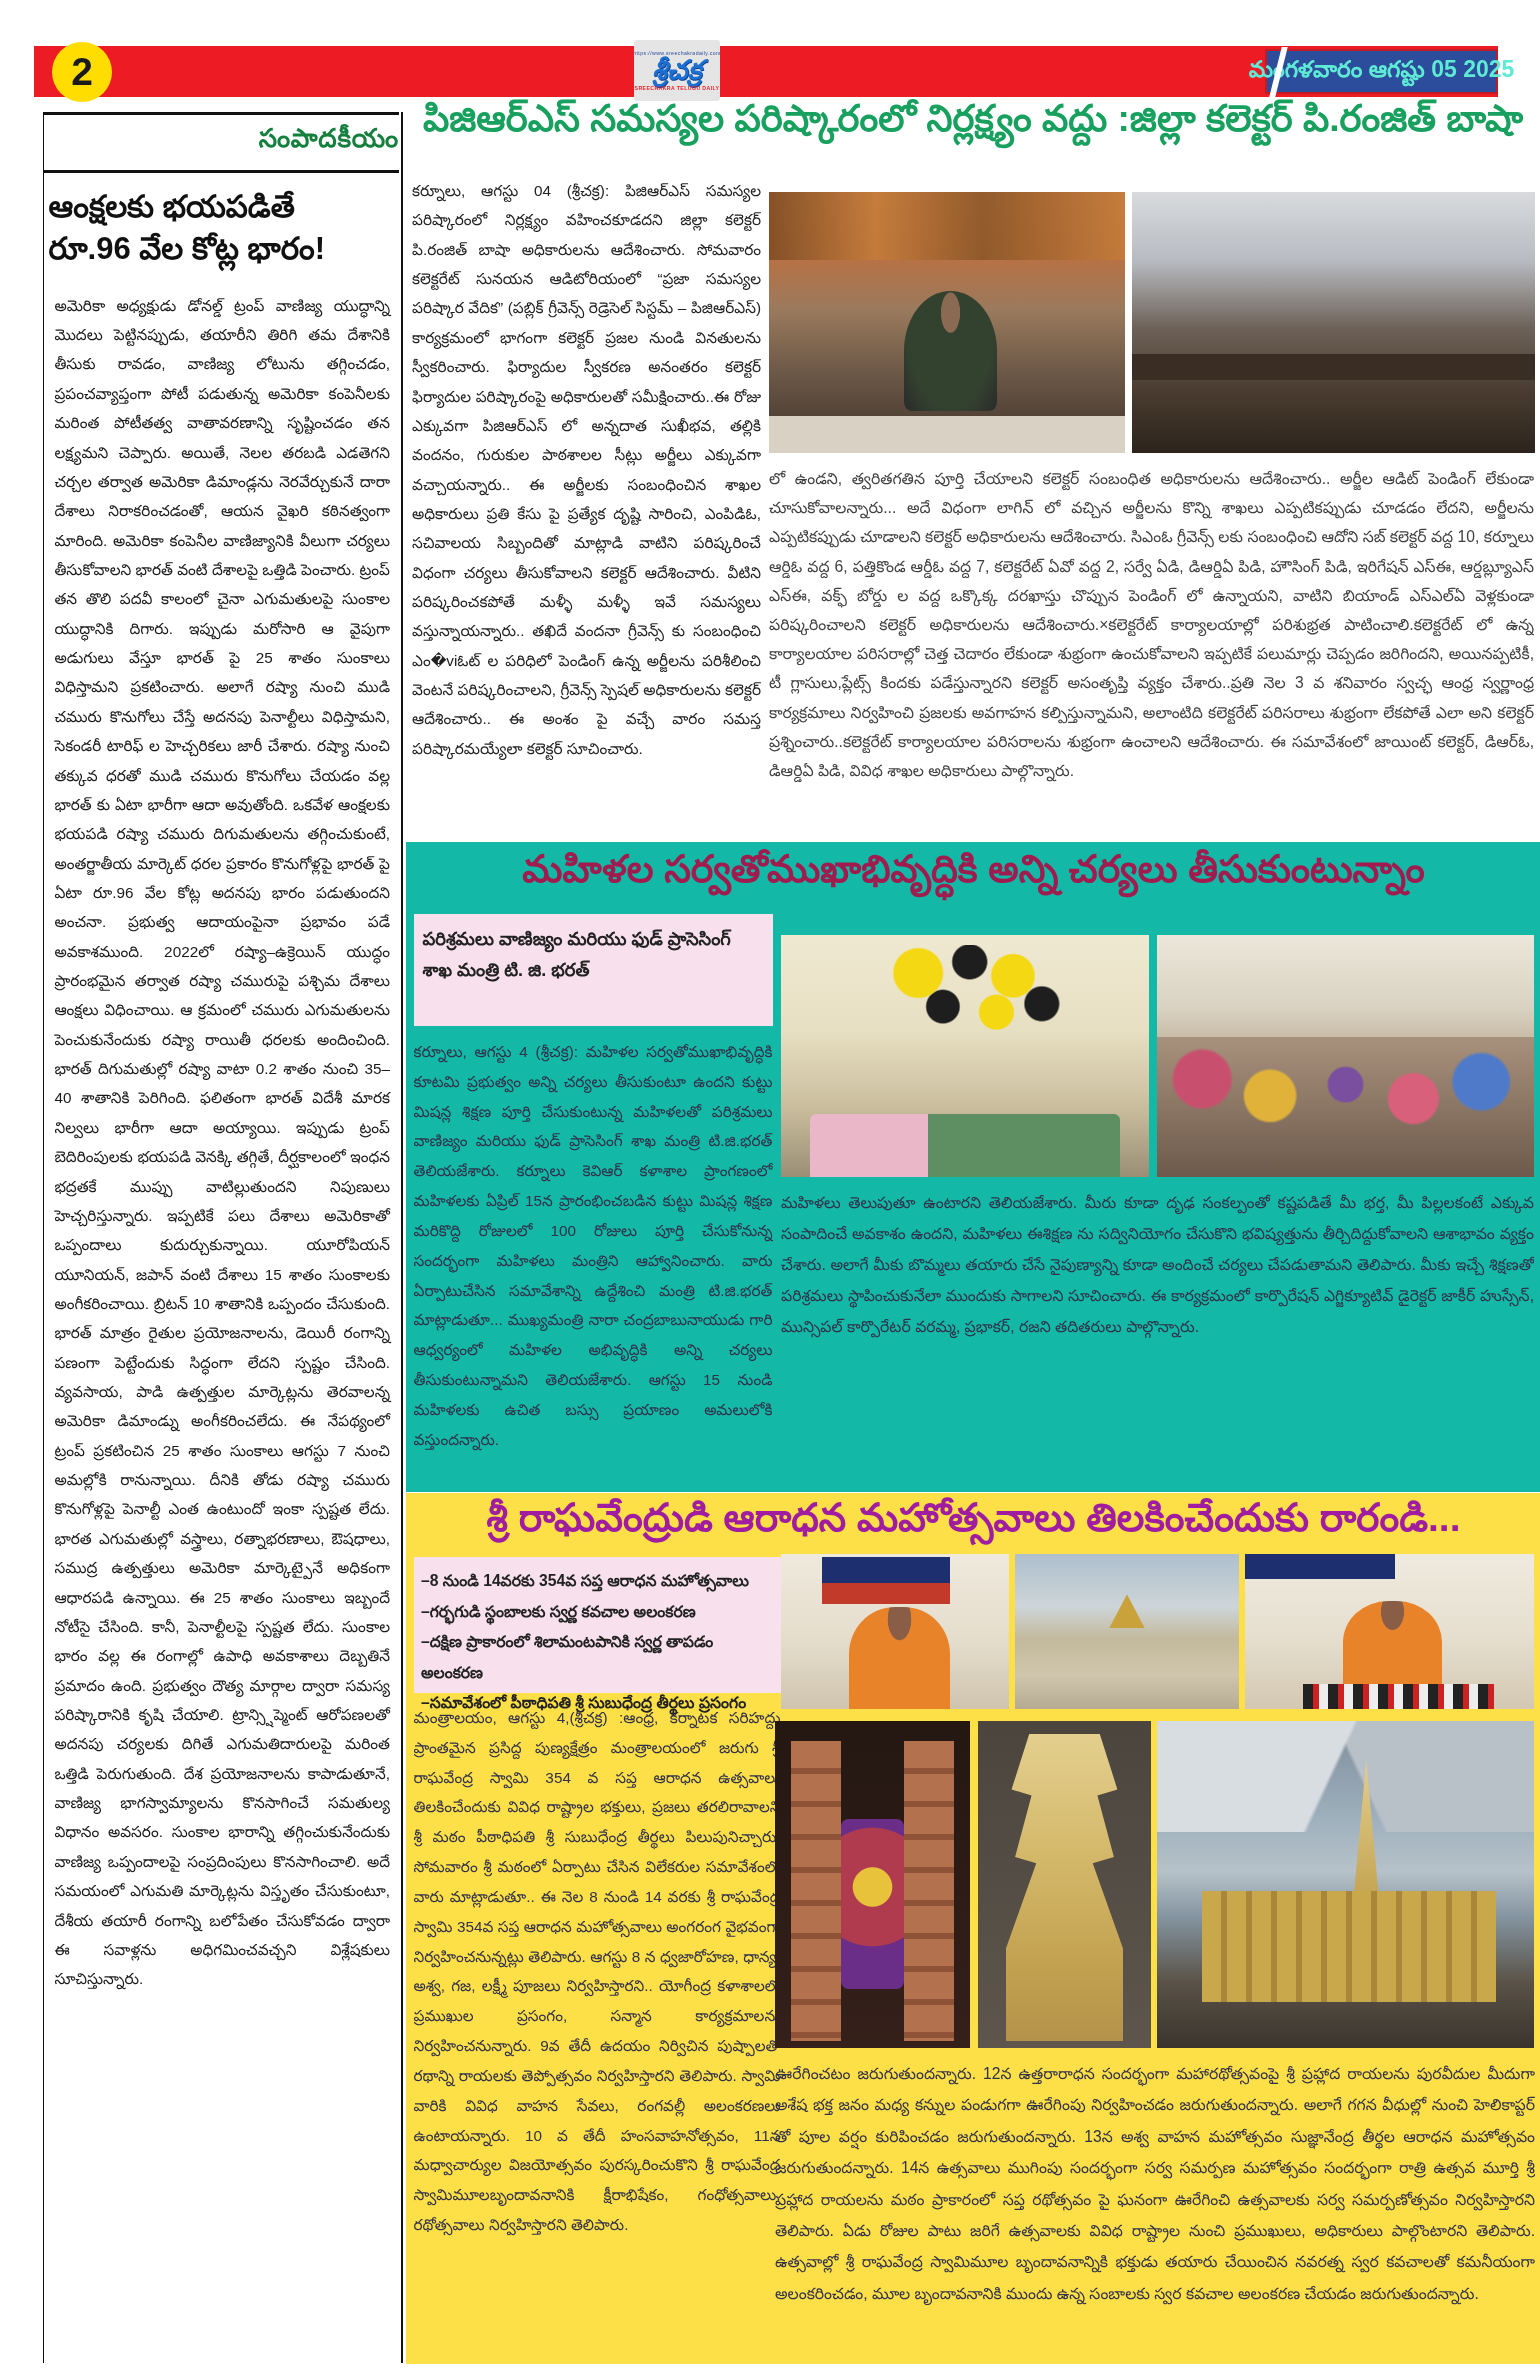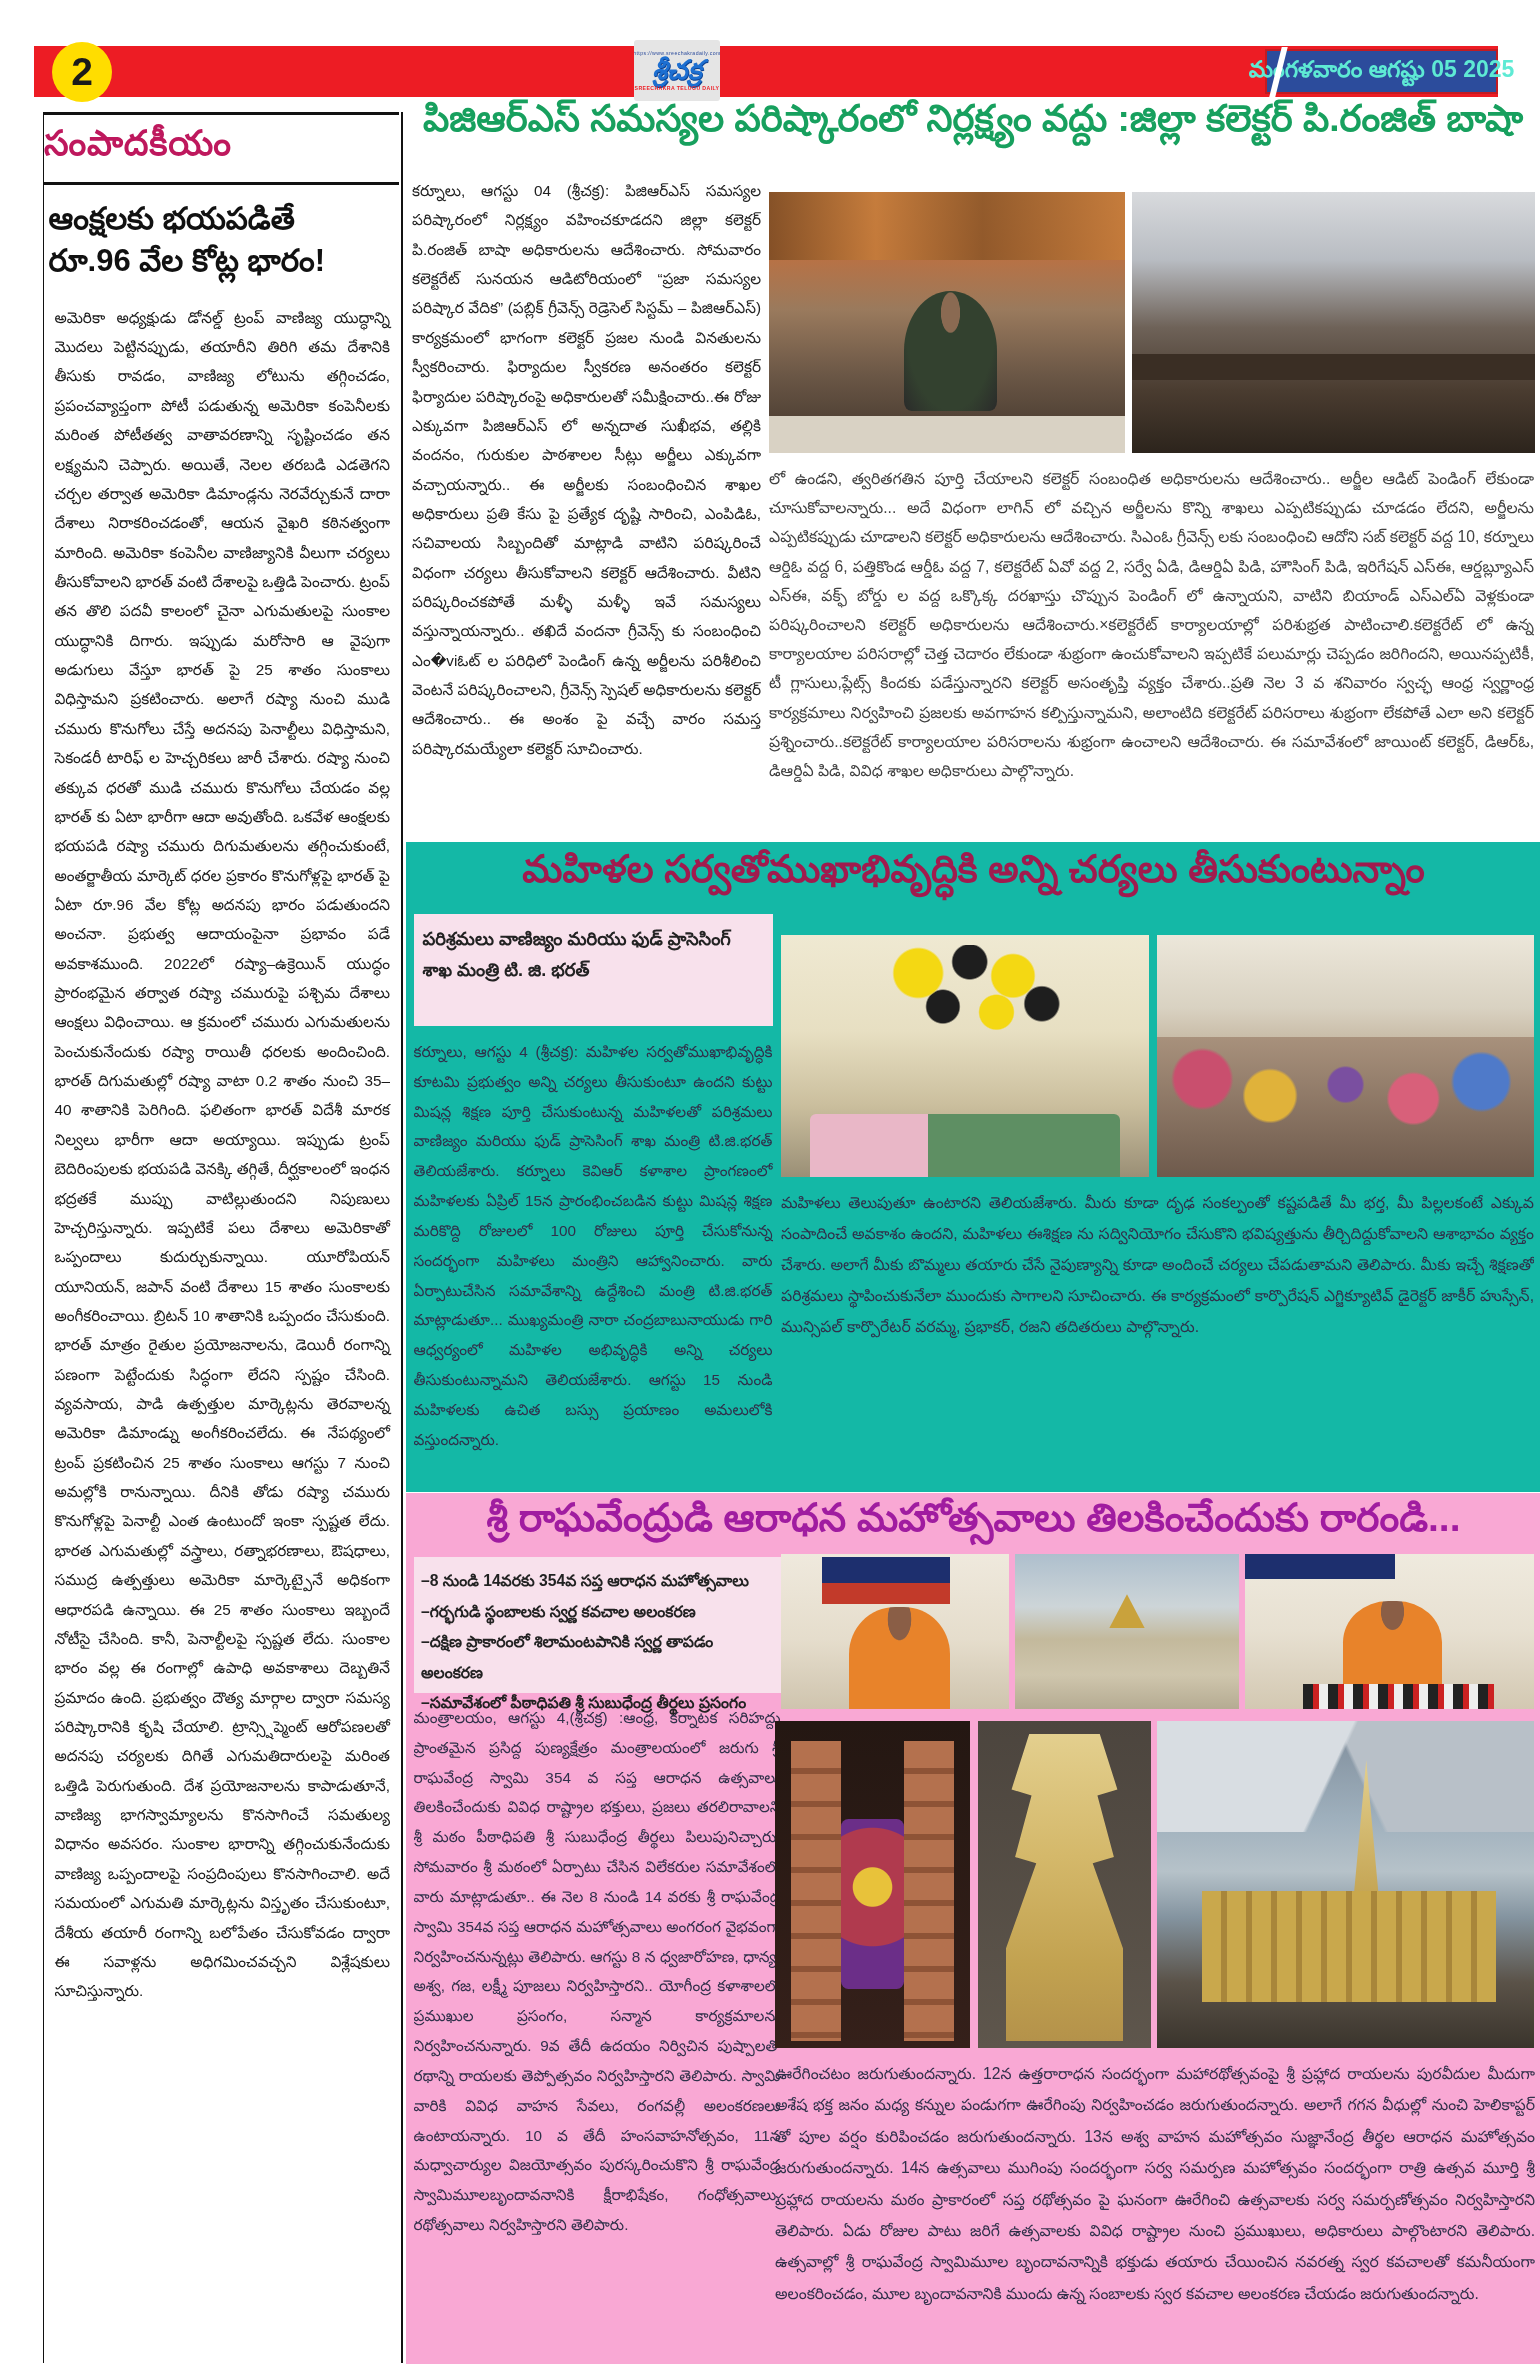--- a/index.html
+++ b/index.html
@@ -19,22 +19,22 @@
   .logosub { font-size:5.2px; font-weight:bold; color:#ED1C24; letter-spacing:0.4px; }
   .datebox { position:absolute; left:1265px; top:49px; width:233px; height:45px; background:#2C4C9C; border:2.2px solid #c21b22;
              display:flex; align-items:center; justify-content:center; }
   .dateslash { position:absolute; left:7.5px; top:-4.5px; width:6px; height:54px; background:#ffffff; transform:skewX(-14deg); }
   .datetext { color:#5eead4; font-size:23px; font-weight:bold; white-space:nowrap; }
 
   .vrule { position:absolute; left:401px; top:112px; width:2.2px; height:2251px; background:#111; }
 
   
   .edcol { position:absolute; left:43px; top:112px; width:356px; height:2251px; border-left:1.5px solid #111; overflow:hidden; }
-  .edtitle { border-top:3px solid #111; border-bottom:3px solid #111; text-align:left; padding:7.5px 0 10.4px;
-             font-size:35px; font-weight:bold; color:#be185d; letter-spacing:0.7px; }
+  .edtitle { border-top:3px solid #111; border-bottom:3px solid #111; text-align:right; padding:7.5px 0 10.4px;
+             font-size:26px; font-weight:bold; color:#15803d; letter-spacing:0.7px; }
   .edhead { text-align:left; padding:13.4px 4.5px 10.4px; font-size:31px; font-weight:bold; color:#111; line-height:1.35; }
   .edbody { padding:10.4px 9px 0 10.4px; font-size:15.3px; line-height:1.92; text-align:justify; color:#191919; }
 
   
   .mainhead { position:absolute; left:412px; top:96px; width:1122px; height:54px; display:flex; align-items:center; justify-content:center;
               font-size:37px; font-weight:bold; color:#17A05E; white-space:nowrap; }
   .maincol { position:absolute; left:412px; top:176px; width:349px; height:666px; overflow:hidden;
              font-size:15.3px; line-height:1.92; text-align:justify; color:#222; }
   .photo { position:absolute; overflow:hidden; }
   .ph-main-left { left:769px; top:192px; width:356px; height:261px;
@@ -74,21 +74,21 @@
      background:radial-gradient(circle at 12% 30%,#c94f6e 0 8%,transparent 9%),
                 radial-gradient(circle at 30% 42%,#e0b23a 0 9%,transparent 10%),
                 radial-gradient(circle at 50% 34%,#7a4fa0 0 8%,transparent 9%),
                 radial-gradient(circle at 68% 44%,#d8607a 0 9%,transparent 10%),
                 radial-gradient(circle at 86% 32%,#4f7ac9 0 8%,transparent 9%),
                 linear-gradient(180deg,#a8917c,#6e5a4c); }
   .wwide { position:absolute; left:781px; top:1187px; width:753px; height:295px; overflow:hidden;
            font-size:15.7px; line-height:1.98; text-align:justify; color:#30304a; }
 
   
-  .tsec { position:absolute; left:406px; top:1493px; width:1135px; height:871px; background:#f9a8d4; }
+  .tsec { position:absolute; left:406px; top:1493px; width:1135px; height:871px; background:#fde047; }
   .thead { position:absolute; left:0; top:3px; width:100%; text-align:center; font-size:39px; font-weight:bold; color:#A01CA0; white-space:nowrap; }
   .tbul { position:absolute; left:7.5px; top:64px; width:367px; height:136px; background:#F8E1EC; padding:9px 7.5px;
           font-size:15.7px; font-weight:bold; color:#222; line-height:1.95; }
   .tcol { position:absolute; left:7.5px; top:210px; width:367px; height:652px; overflow:hidden;
           font-size:15.3px; line-height:1.95; text-align:justify; color:#30304a; }
   .ph-t-priest1 { left:781px; top:1554px; width:228px; height:155px;
      background:linear-gradient(180deg,#efe9dd 0%,#e5ddcc 55%,#cfc4ae 100%); }
   .ph-t-priest1 .robe { position:absolute; left:30%; top:34%; width:44%; height:66%;
      background:radial-gradient(ellipse at 50% 12%,#8a5e46 0 16%,#e8832a 17% 100%); border-radius:46% 46% 0 0; }
   .ph-t-priest1 .flag { position:absolute; left:18%; top:2%; width:56%; height:30%;

